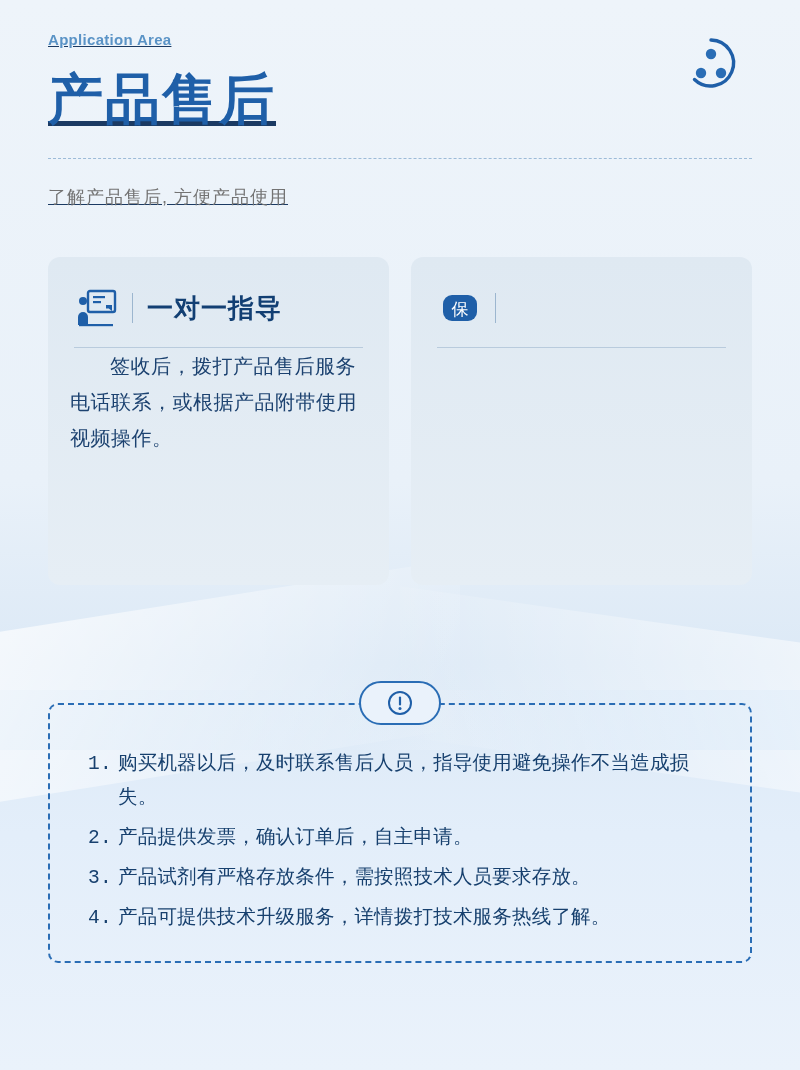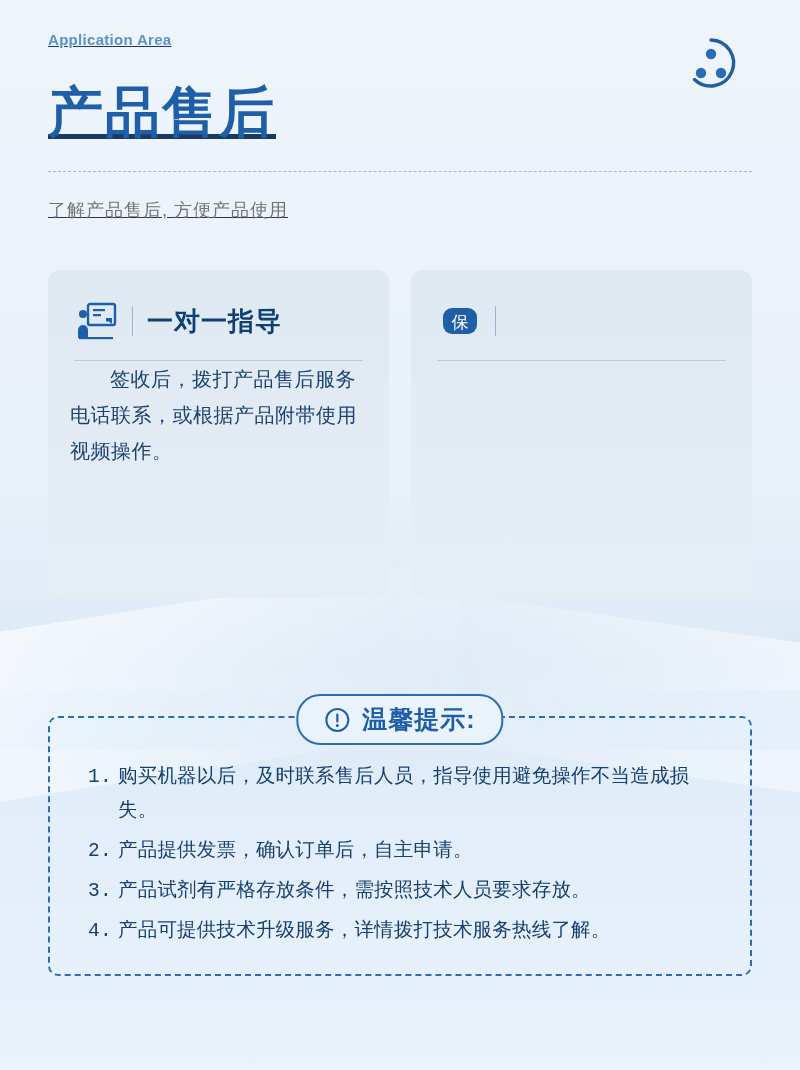--- a/index.html
+++ b/index.html
@@ -33,21 +33,21 @@
 
   .page { position:relative; z-index:2; padding:0 48px; }
 
   
   .header { padding-top:30px; position:relative;text-decoration:underline; }
   .eyebrow {
     font-size:15px; line-height:20px; font-weight:bold;
     color:#5a93c6; letter-spacing:.3px; width:150px;
   }
   .title {
-    margin-top:31px;
+    margin-top:18px;
     font-size:55px; line-height:62px; font-weight:bold;
     color:#1f5fa8; letter-spacing:2px;
     font-family:"DejaVu Sans","Liberation Sans",sans-serif;
   }
   .logo {
     position:absolute; right:10px; top:32px; width:62px; height:62px;
   }
   .dotline {
     margin-top:28px;
     border-top:1px dashed #9dbbd8;
@@ -183,21 +183,20 @@
 
   <div class="tips-wrap">
     <div class="tips-badge">
       <div class="tips-badge-icon">
         <svg viewBox="0 0 26 26" width="26" height="26">
           <circle cx="13" cy="13" r="11" fill="none" stroke="#1f5fa8" stroke-width="2"></circle>
           <rect x="11.9" y="6.5" width="2.2" height="9" rx="1.1" fill="#1f5fa8"></rect>
           <circle cx="13" cy="18.5" r="1.5" fill="#1f5fa8"></circle>
         </svg>
       </div>
-      <div class="tips-badge-text">温馨提示:</div>
     </div>
 
     <div class="tips-box">
       <ol class="tips-list">
         <li>购买机器以后，及时联系售后人员，指导使用避免操作不当造成损失。</li>
         <li>产品提供发票，确认订单后，自主申请。</li>
         <li>产品试剂有严格存放条件，需按照技术人员要求存放。</li>
         <li>产品可提供技术升级服务，详情拨打技术服务热线了解。</li>
       </ol>
     </div>

